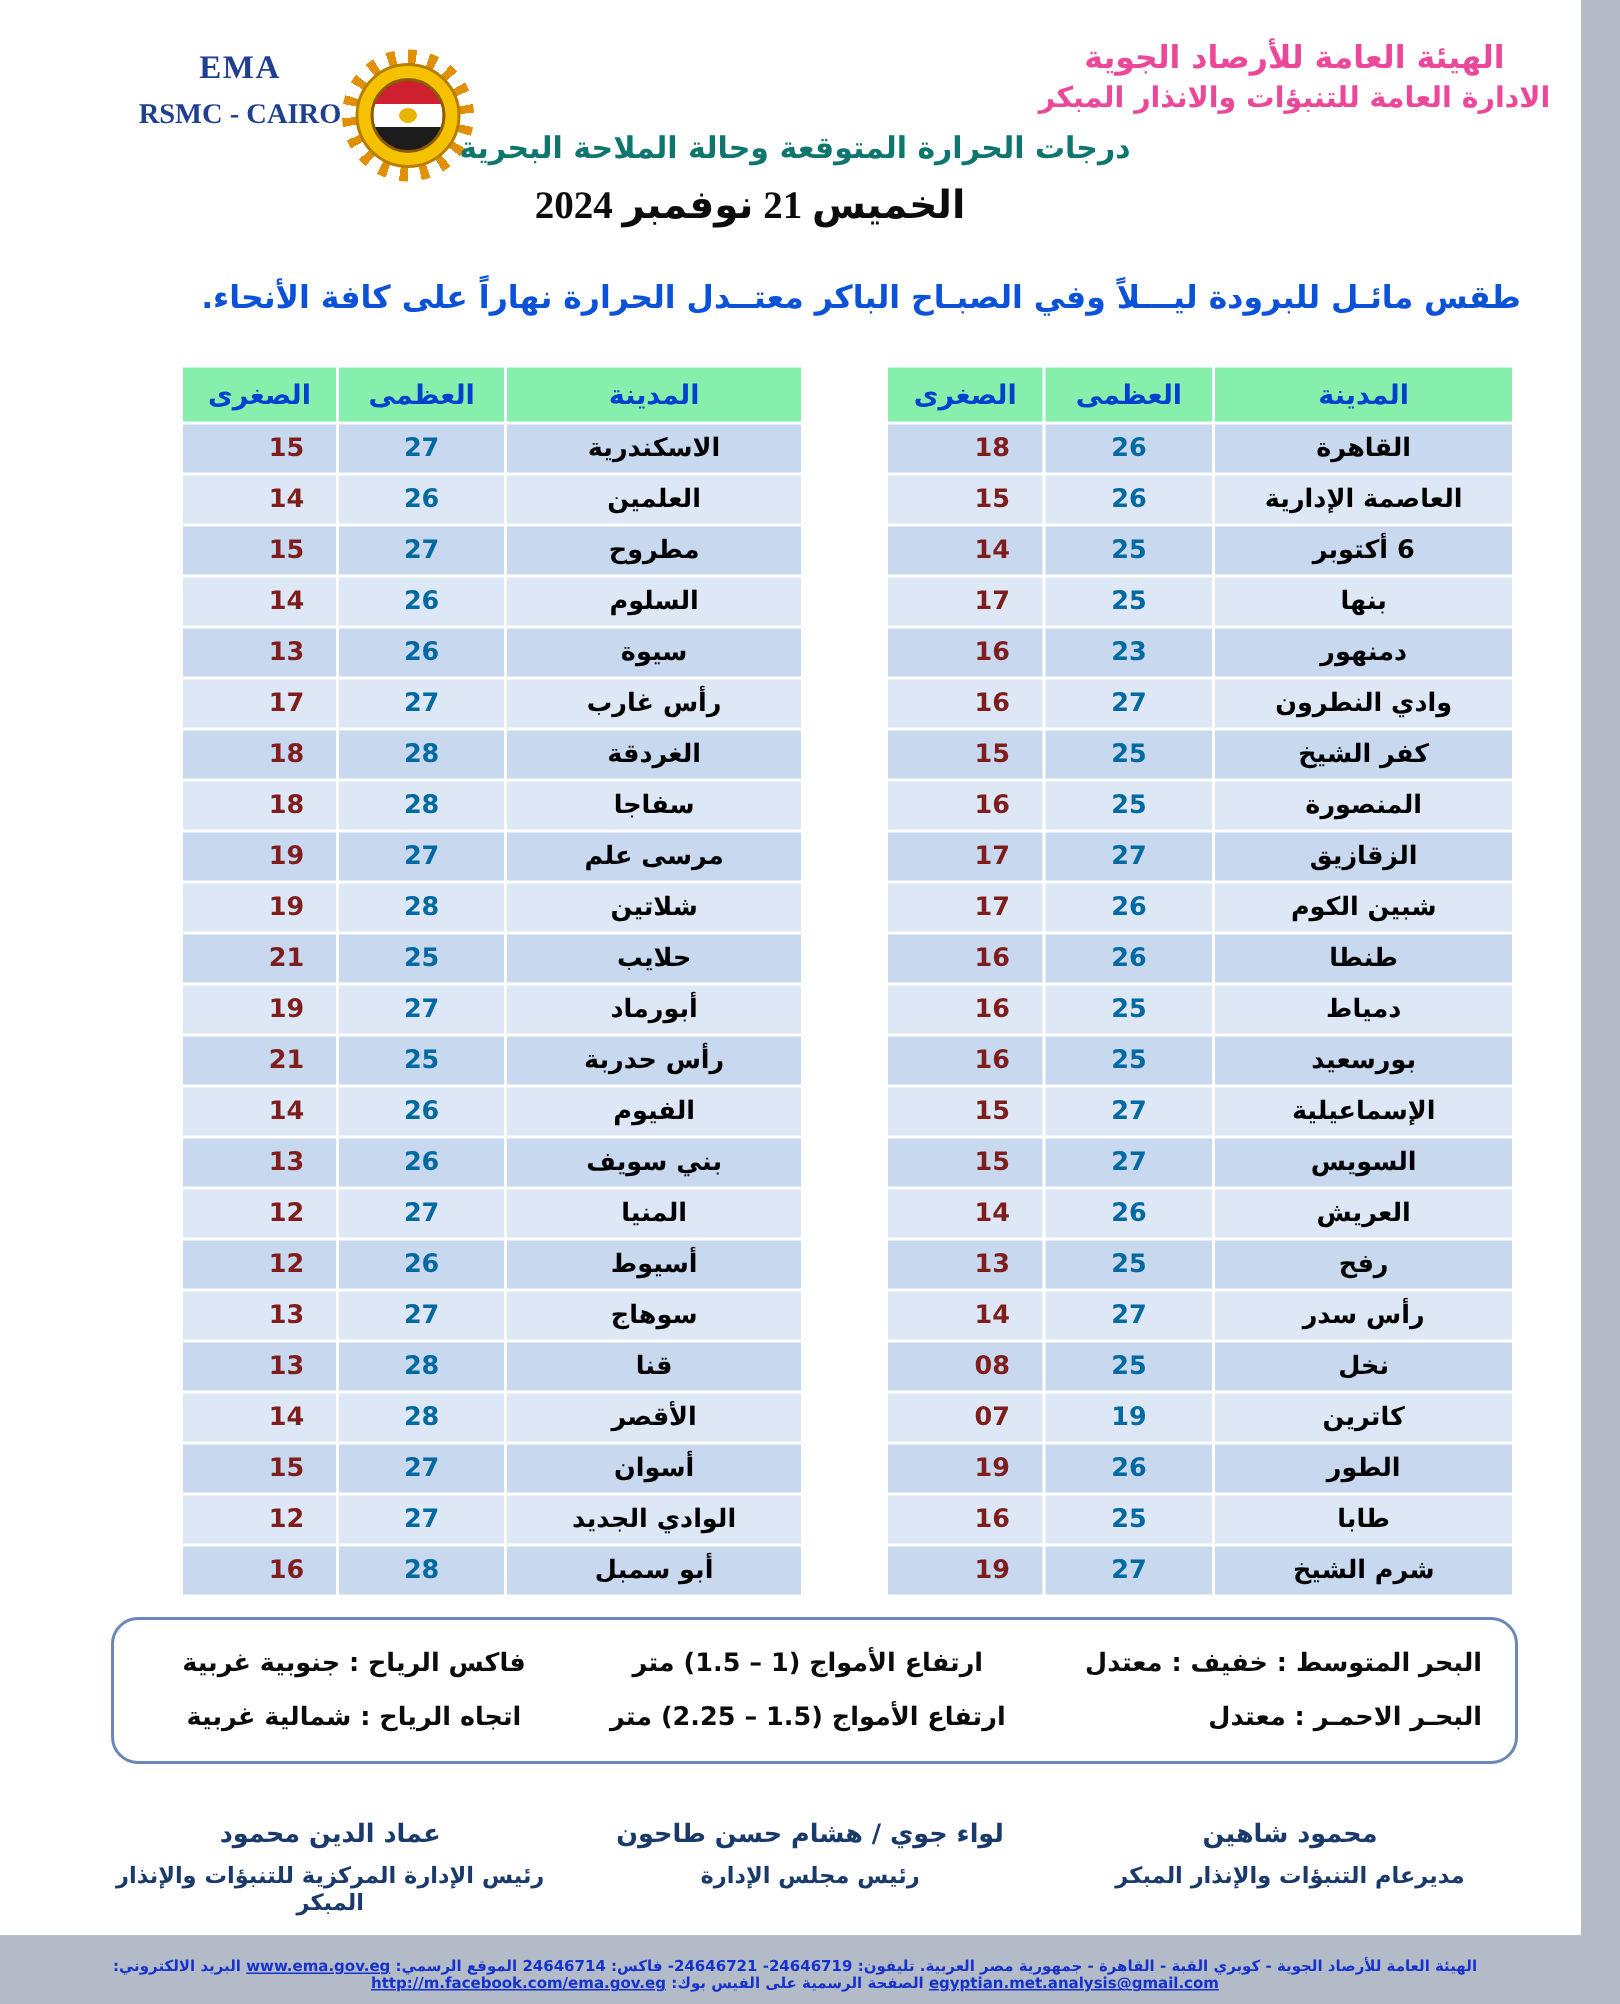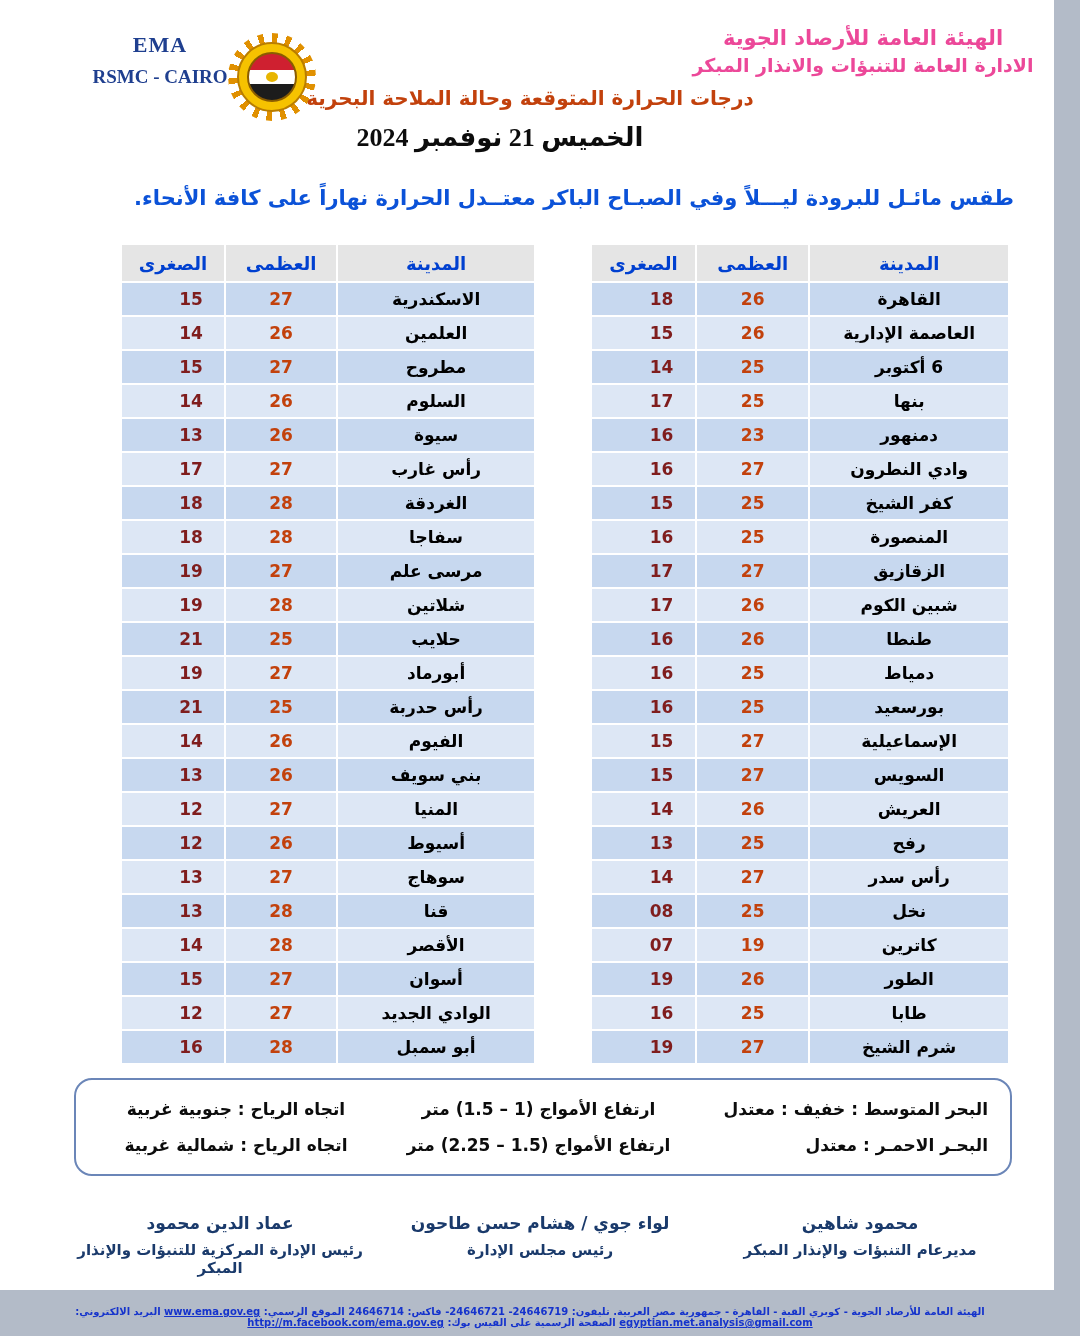--- a/index.html
+++ b/index.html
@@ -49,51 +49,51 @@
 
   .org-ar {
     position:absolute; right:42px; top:26px; width:350px; text-align:center;
     color:#ec4899; font-weight:bold; direction:rtl;
   }
   .org-ar .l1 { font-size:21px; }
   .org-ar .l2 { font-size:19px; margin-top:4px; }
 
   .doc-title {
     position:absolute; top:86px; left:290px; width:480px; text-align:center;
-    color:#c2410c; font-weight:bold; font-size:20px; direction:rtl;
+    color:#0f766e; font-weight:bold; font-size:20px; direction:rtl;
   }
   .date-line {
     position:absolute; top:122px; left:290px; width:420px; text-align:center;
     color:#0c0c0c; font-weight:bold; font-size:26px; direction:rtl;
     font-family:"Liberation Serif","DejaVu Sans",serif;
   }
   .summary {
     position:absolute; top:186px; right:66px; left:130px; text-align:right;
     color:#0b52d8; font-weight:bold; font-size:21px; direction:rtl;
   }
 
   
   .tbl-wrap { position:absolute; top:243px; }
   .tbl-left  { left:120px; width:416px; }
   .tbl-right { left:590px; width:420px; }
   table.temps {
     width:100%; border-collapse:separate; border-spacing:2px;
     direction:rtl; table-layout:fixed;
   }
   table.temps th {
-    height:36px; background:#e5e5e5; color:#0040d0;
+    height:36px; background:#86efac; color:#0040d0;
     font-size:18px; font-weight:bold; text-align:center; vertical-align:middle;
   }
   table.temps td {
     height:32px; text-align:center; vertical-align:middle; font-weight:bold;
   }
   table.temps tr.row  td { background:#c7d8ef; }
   table.temps tr.alt  td { background:#dde7f5; }
   td.city { color:#000000; font-size:17px; }
-  td.max  { color:#c2410c; font-size:17px; }
+  td.max  { color:#0369a1; font-size:17px; }
   td.min  { color:#7f1d1d; font-size:17px;padding-left:36px; }
 
   
   .marine {
     position:absolute; left:74px; top:1078px; width:938px; height:98px;
     border:2px solid #6b86b8; border-radius:18px;
     display:flex; flex-direction:column; justify-content:space-evenly;
     padding:4px 22px; direction:rtl; background:#ffffff;
   }
   .marine-row { display:flex; align-items:center; font-weight:bold; font-size:17px; color:#0c0c0c; }
@@ -413,21 +413,21 @@
             <td class="min">16</td>
           </tr>
         </tbody>
     </table>
   </div>
 
   <div class="marine">
     <div class="marine-row">
       <div class="sea">البحر المتوسط : خفيف : معتدل</div>
       <div class="waves">ارتفاع الأمواج (1 – 1.5) متر</div>
-      <div class="wind">اتجاه الرياح :  جنوبية غربية</div>
+      <div class="wind">فاكس الرياح :  جنوبية غربية</div>
     </div>
     <div class="marine-row">
       <div class="sea">البحـر الاحمـر : معتدل</div>
       <div class="waves">ارتفاع الأمواج (1.5 – 2.25) متر</div>
       <div class="wind">اتجاه الرياح :  شمالية غربية</div>
     </div>
   </div>
 
   <div class="sigs">
     <div class="sig">

